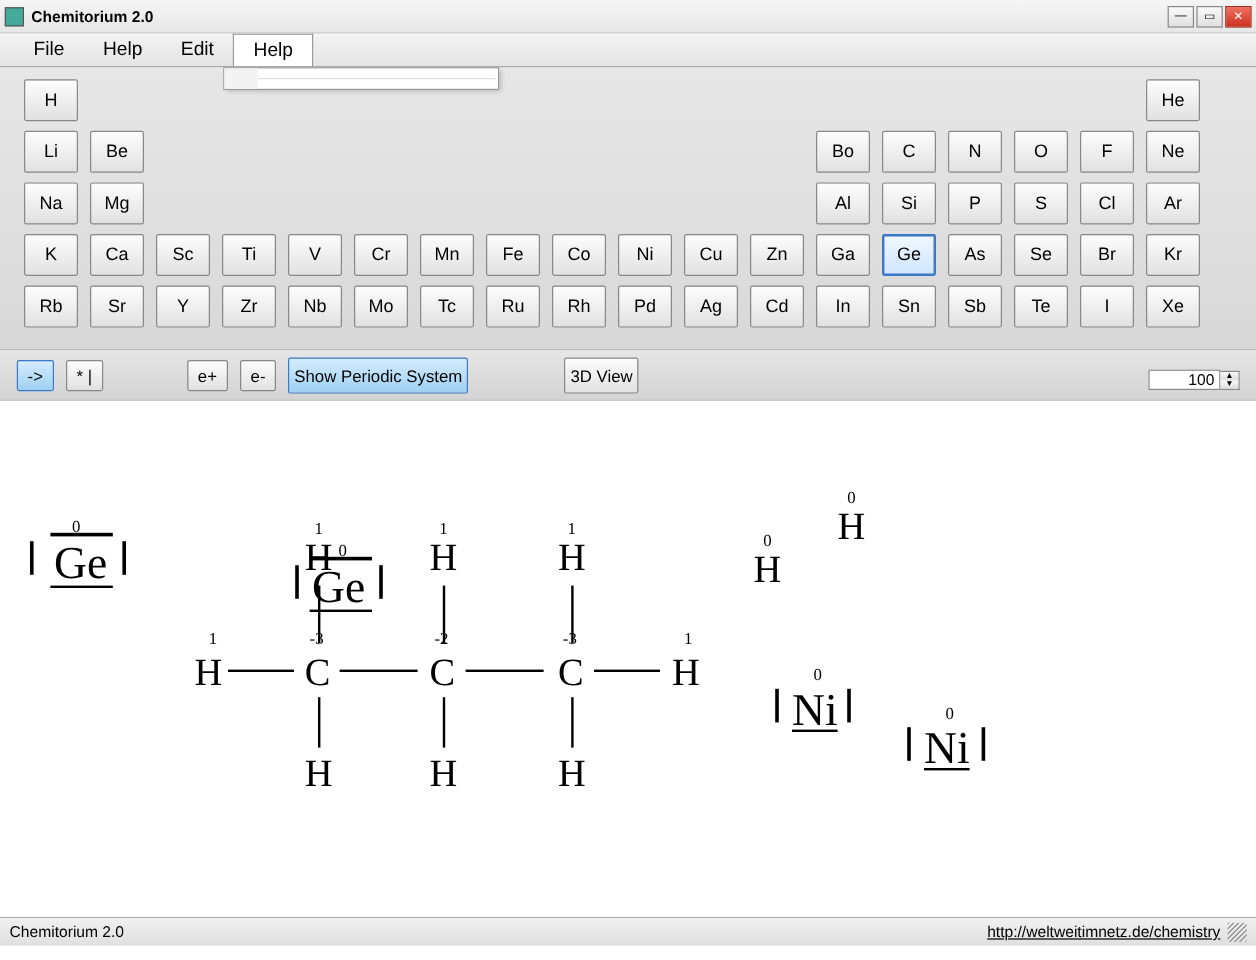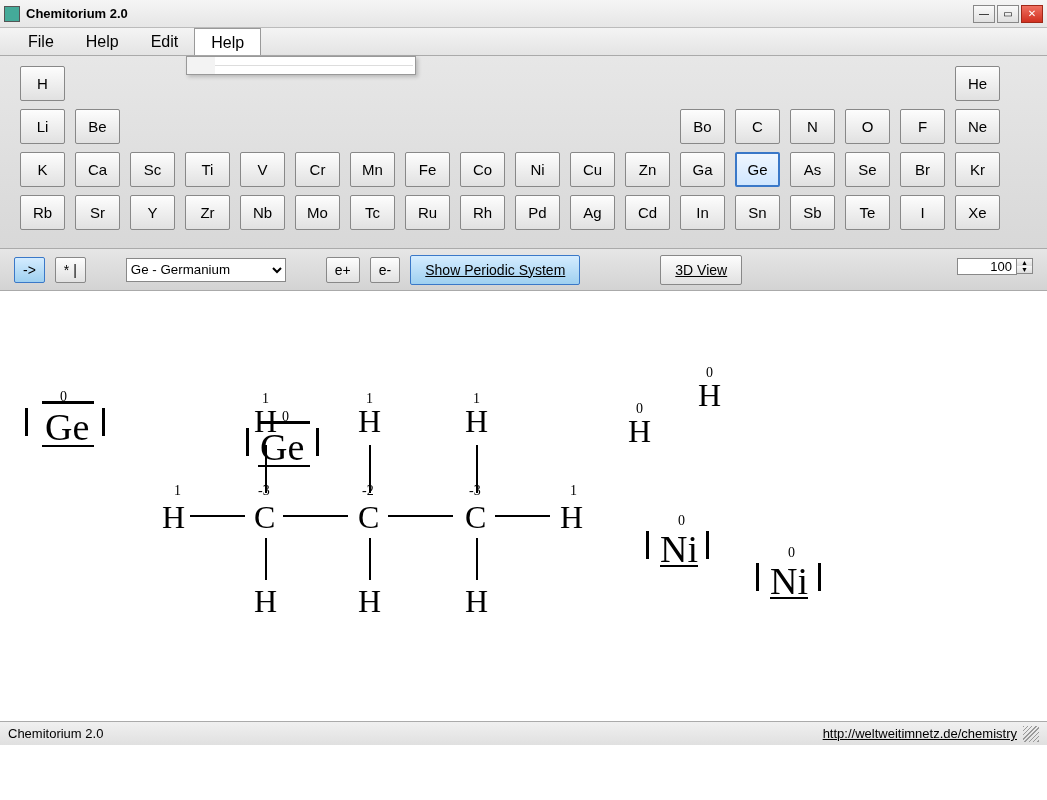--- a/index.html
+++ b/index.html
@@ -29,25 +29,25 @@
   .ptable-row { display:flex; gap:10px; margin-bottom:8px;}
   .el-btn, .spacer { width:45px; height:35px; }
   .el-btn { border:1px solid #888; background:linear-gradient(#fdfdfd,#e1e1e1); display:flex; align-items:center; justify-content:center; font-size:15px; border-radius:2px; cursor:default;}
   .el-btn.selected { border:2px solid #3a78c8; background:linear-gradient(#f0f7ff,#cfe6ff);}
   .spacer { visibility:hidden;}
   
   
   .toolbar { height:42px; background:linear-gradient(#e6e6e6,#d3d3d3); border-bottom:1px solid #aaa; display:flex; align-items:center; padding:0 14px; gap:10px;}
   .tool-btn { border:1px solid #888; background:linear-gradient(#fdfdfd,#e1e1e1); padding:4px 8px; border-radius:2px; font-size:14px; cursor:default; min-width:28px; text-align:center;}
   .tool-btn.active { border:1px solid #3a78c8; background:linear-gradient(#d4ecff,#9fd0f0);}
-  .tool-btn.wide { padding:6px 14px;text-decoration:underline;}
+  .tool-btn.wide { padding:6px 4px;}
   select.element-select { width:160px; height:24px; border:1px solid #888; background:#fff;}
   .flex-gap { flex:1;}
   .gap-sm {width:20px;}
-  .spinbox { display:flex; align-items:flex-start; height:24px;}
+  .spinbox { display:flex; align-items:flex-end; height:24px;}
   .spinbox input { width:60px; text-align:right; padding-right:4px; border:1px solid #888; font-size:13px;}
   .spinbox .spin { width:16px; display:flex; flex-direction:column; border:1px solid #888; border-left:none;}
   .spinbox .spin div { flex:1; font-size:7px; display:flex; align-items:center; justify-content:center; background:linear-gradient(#f7f7f7,#ddd);}
   
   
   .canvas { height:430px; background:#fff; position:relative; font-family: "Times New Roman", serif;}
   .atom { position:absolute; font-size:32px; font-weight:normal;}
   .atom.big { font-size:38px; }
   .charge { position:absolute; font-size:14px;}
   .bond { position:absolute; background:#000;}
@@ -116,20 +116,40 @@
       <div class="spacer"></div>
       <div class="spacer"></div>
       <div class="spacer"></div>
       <div class="spacer"></div>
       <div class="el-btn">Bo</div>
       <div class="el-btn">C</div>
       <div class="el-btn">N</div>
       <div class="el-btn">O</div>
       <div class="el-btn">F</div>
       <div class="el-btn">Ne</div>
+    </div>
+    <div class="ptable-row">
+      <div class="el-btn">Na</div>
+      <div class="el-btn">Mg</div>
+      <div class="spacer"></div>
+      <div class="spacer"></div>
+      <div class="spacer"></div>
+      <div class="spacer"></div>
+      <div class="spacer"></div>
+      <div class="spacer"></div>
+      <div class="spacer"></div>
+      <div class="spacer"></div>
+      <div class="spacer"></div>
+      <div class="spacer"></div>
+      <div class="el-btn">Al</div>
+      <div class="el-btn">Si</div>
+      <div class="el-btn">P</div>
+      <div class="el-btn">S</div>
+      <div class="el-btn">Cl</div>
+      <div class="el-btn">Ar</div>
     </div>
     <div class="ptable-row">
       <div class="el-btn">K</div>
       <div class="el-btn">Ca</div>
       <div class="el-btn">Sc</div>
       <div class="el-btn">Ti</div>
       <div class="el-btn">V</div>
       <div class="el-btn">Cr</div>
       <div class="el-btn">Mn</div>
       <div class="el-btn">Fe</div>
@@ -163,23 +183,20 @@
       <div class="el-btn">Te</div>
       <div class="el-btn">I</div>
       <div class="el-btn">Xe</div>
     </div>
   </div>
 
 <div class="toolbar">
   <div class="tool-btn active">-&gt;</div>
   <div class="tool-btn">* |</div>
   <div class="gap-sm"></div>
-  <select class="element-select">
-    <option>Ge - Germanium</option>
-  </select>
   <div class="gap-sm"></div>
   <div class="tool-btn">e+</div>
   <div class="tool-btn">e-</div>
   <div class="tool-btn active wide">Show Periodic System</div>
   <div style="width:60px"></div>
   <div class="tool-btn wide">3D View</div>
   <div class="flex-gap"></div>
   <div class="spinbox">
     <input value="100" style="">
     <div class="spin">

